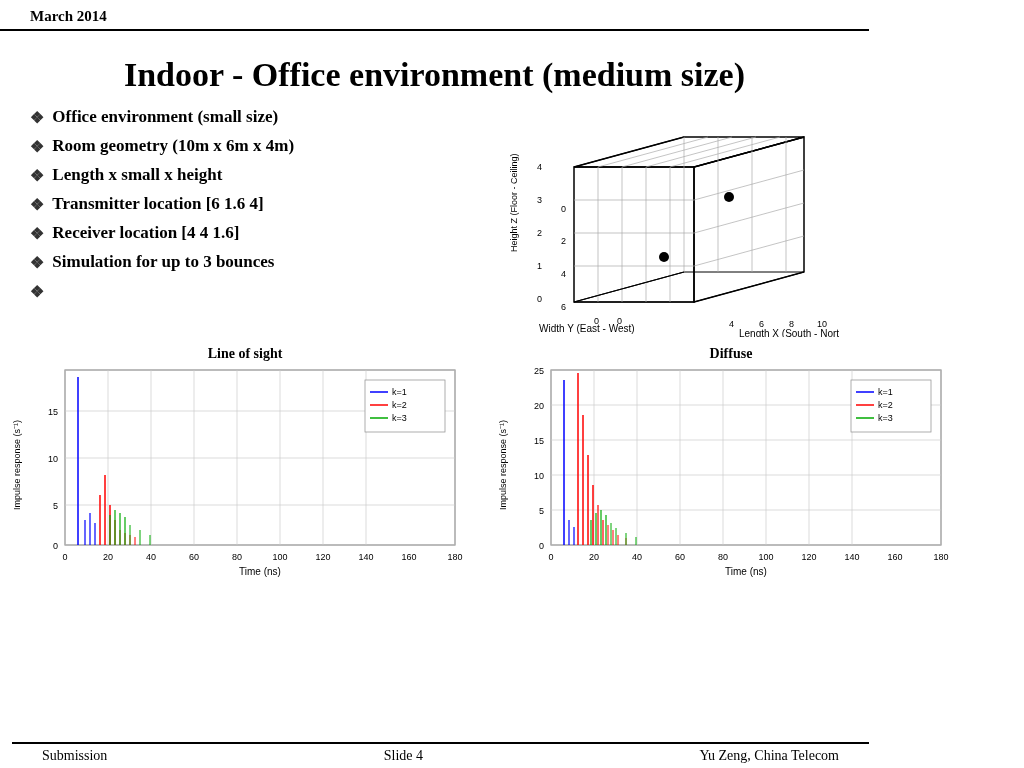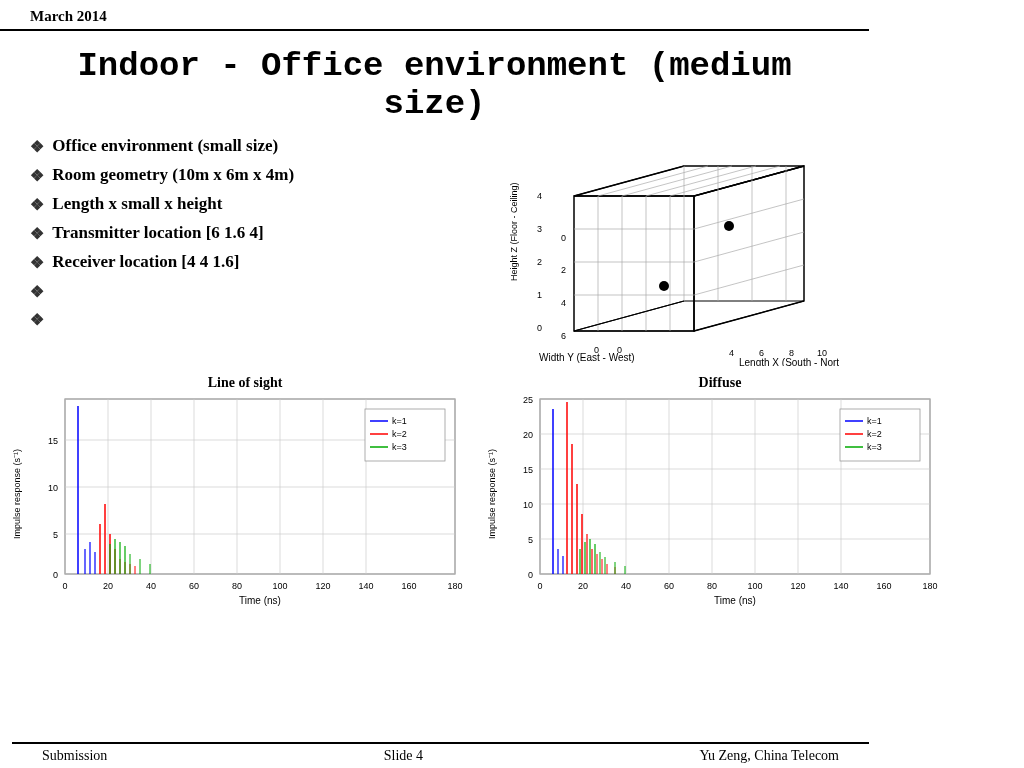--- a/index.html
+++ b/index.html
@@ -22,22 +22,21 @@
       justify-content: space-between;
       padding: 8px 30px 4px 30px;
       border-bottom: 2px solid #000;
       font-weight: bold;
       font-size: 15px;
     }
     .title {
       text-align: center;
       font-size: 34px;
       font-weight: bold;
-      padding: 16px 30px 8px 30px;
-      font-family: Liberation Mono, monospace;
+      padding: 25px 30px 8px 30px;
     }
     .content-area {
       display: flex;
       padding: 0 30px;
       gap: 10px;
     }
     .bullet-list {
       flex: 1;
       padding-top: 4px;
     }
@@ -56,21 +55,21 @@
       font-size: 16px;
       flex-shrink: 0;
     }
     .room-diagram {
       width: 330px;
       flex-shrink: 0;
     }
     .bottom-section {
       display: flex;
       padding: 0 10px;
-      gap: 5px;
+      gap: 16px;
       margin-top: 5px;
     }
     .chart-wrapper {
       flex: 1;
       display: flex;
       flex-direction: column;
       align-items: center;
     }
     .chart-title {
       font-size: 14px;
@@ -121,20 +120,21 @@
       <div class="bullet-item">
         <span class="diamond">❖</span>
         <span>Transmitter location [6 1.6 4]</span>
       </div>
       <div class="bullet-item">
         <span class="diamond">❖</span>
         <span>Receiver location [4 4 1.6]</span>
       </div>
       <div class="bullet-item">
         <span class="diamond">❖</span>
+        <span>Simulation for up to 3 bounces</span>
       </div>
       <div class="bullet-item">
         <span class="diamond">❖</span>
       </div>
     </div>
 
     <div class="room-diagram">
       <svg width="330" height="235">
 
         <text x="308" y="225" font-size="9" font-family="Arial">10</text>

